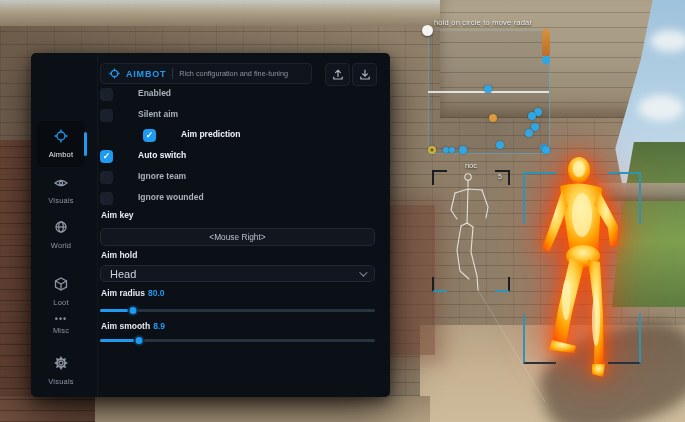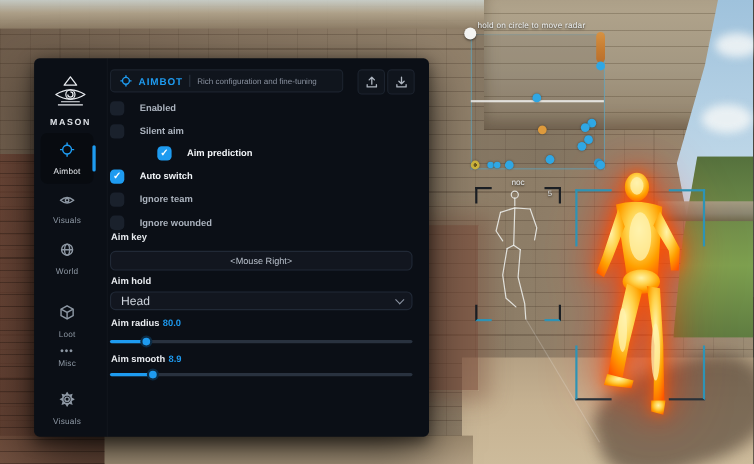--- a/index.html
+++ b/index.html
@@ -114,21 +114,21 @@
     background:#10151d;border:1px solid #1c232e;display:flex;align-items:center;gap:6px;
     padding:0 8px;box-sizing:border-box;}
   .hdr-title{font-size:9px;font-weight:bold;letter-spacing:.8px;color:#1e9bf0;}
   .hdr-sep{width:1px;height:11px;background:#2a3340;}
   .hdr-sub{font-size:7.3px;color:#8b93a1;white-space:nowrap;overflow:hidden;}
   .icon-btn{position:absolute;top:10px;width:23px;height:21px;border-radius:4px;
     background:#10151d;border:1px solid #1c232e;display:flex;align-items:center;justify-content:center;
     cursor:pointer;}
   .icon-btn svg{stroke:#aeb6c0;fill:none;stroke-width:1.2;stroke-linecap:round;stroke-linejoin:round;}
 
-  .chk-row{position:absolute;left:69px;height:20px;display:flex;align-items:center;gap:14px;cursor:pointer;}
+  .chk-row{position:absolute;left:69px;height:20px;display:flex;gap:25px;cursor:pointer;}
   .chk{width:13px;height:13px;border-radius:4px;background:#1a212c;flex:0 0 auto;
     display:flex;align-items:center;justify-content:center;}
   .chk[data-checked="true"]{background:#1e9bf0;}
   .chk[data-checked="true"]::after{content:"✓";font-size:9px;color:#fff;font-weight:bold;line-height:1;}
   .chk-label{font-size:8.5px;font-weight:600;color:#aab2bd;}
   .chk-row[data-checked="true"] .chk-label{color:#f2f5f8;}
 
   .sec-label{position:absolute;left:70px;font-size:8.5px;font-weight:700;color:#e8ebef;}
   .sec-label .val{color:#1e9bf0;margin-left:3px;}
   .key-btn{position:absolute;left:69px;width:275px;height:18px;border-radius:5px;
@@ -240,30 +240,20 @@
       <span class="rdot blue sm" style="left: 452px; top: 150px;"></span>
       <span class="rdot blue" style="left: 463px; top: 150px;"></span>
       <span class="rdot blue" style="left: 546px; top: 150px;"></span>
     </div>
   <div class="marker-pill"></div>
   <div class="marker-dot"></div>
 
   <div class="panel">
 
     <div class="sidebar">
-      <div class="brand">
-        <svg width="34" height="32" viewBox="0 0 36 32" style="stroke:#e7eaee;fill:none;stroke-width:1.2;stroke-linejoin:round;">
-          <path d="M18 1 L24 9 H12 Z"></path>
-          <path d="M4 18 Q18 9 32 18 Q18 27 4 18 Z"></path>
-          <circle cx="18" cy="18" r="4.4"></circle>
-          <path d="M18 15.5 A2.5 2.5 0 1 1 15.5 18"></path>
-          <path d="M9 25 H27 M6 28 H30"></path>
-        </svg>
-        <div class="brand-label">MASON</div>
-      </div>
 
       <div class="nav-item" style="top:68px;" data-active="true">
         <span class="nav-bar"></span>
         <span class="nav-icon">
           <svg width="14" height="14" viewBox="0 0 14 14">
               <circle cx="7" cy="7" r="4"></circle>
           <path d="M7 .5 V3 M7 11 V13.5 M.5 7 H3 M11 7 H13.5"></path>
             </svg>
         </span>
         <span class="nav-label">Aimbot</span>

